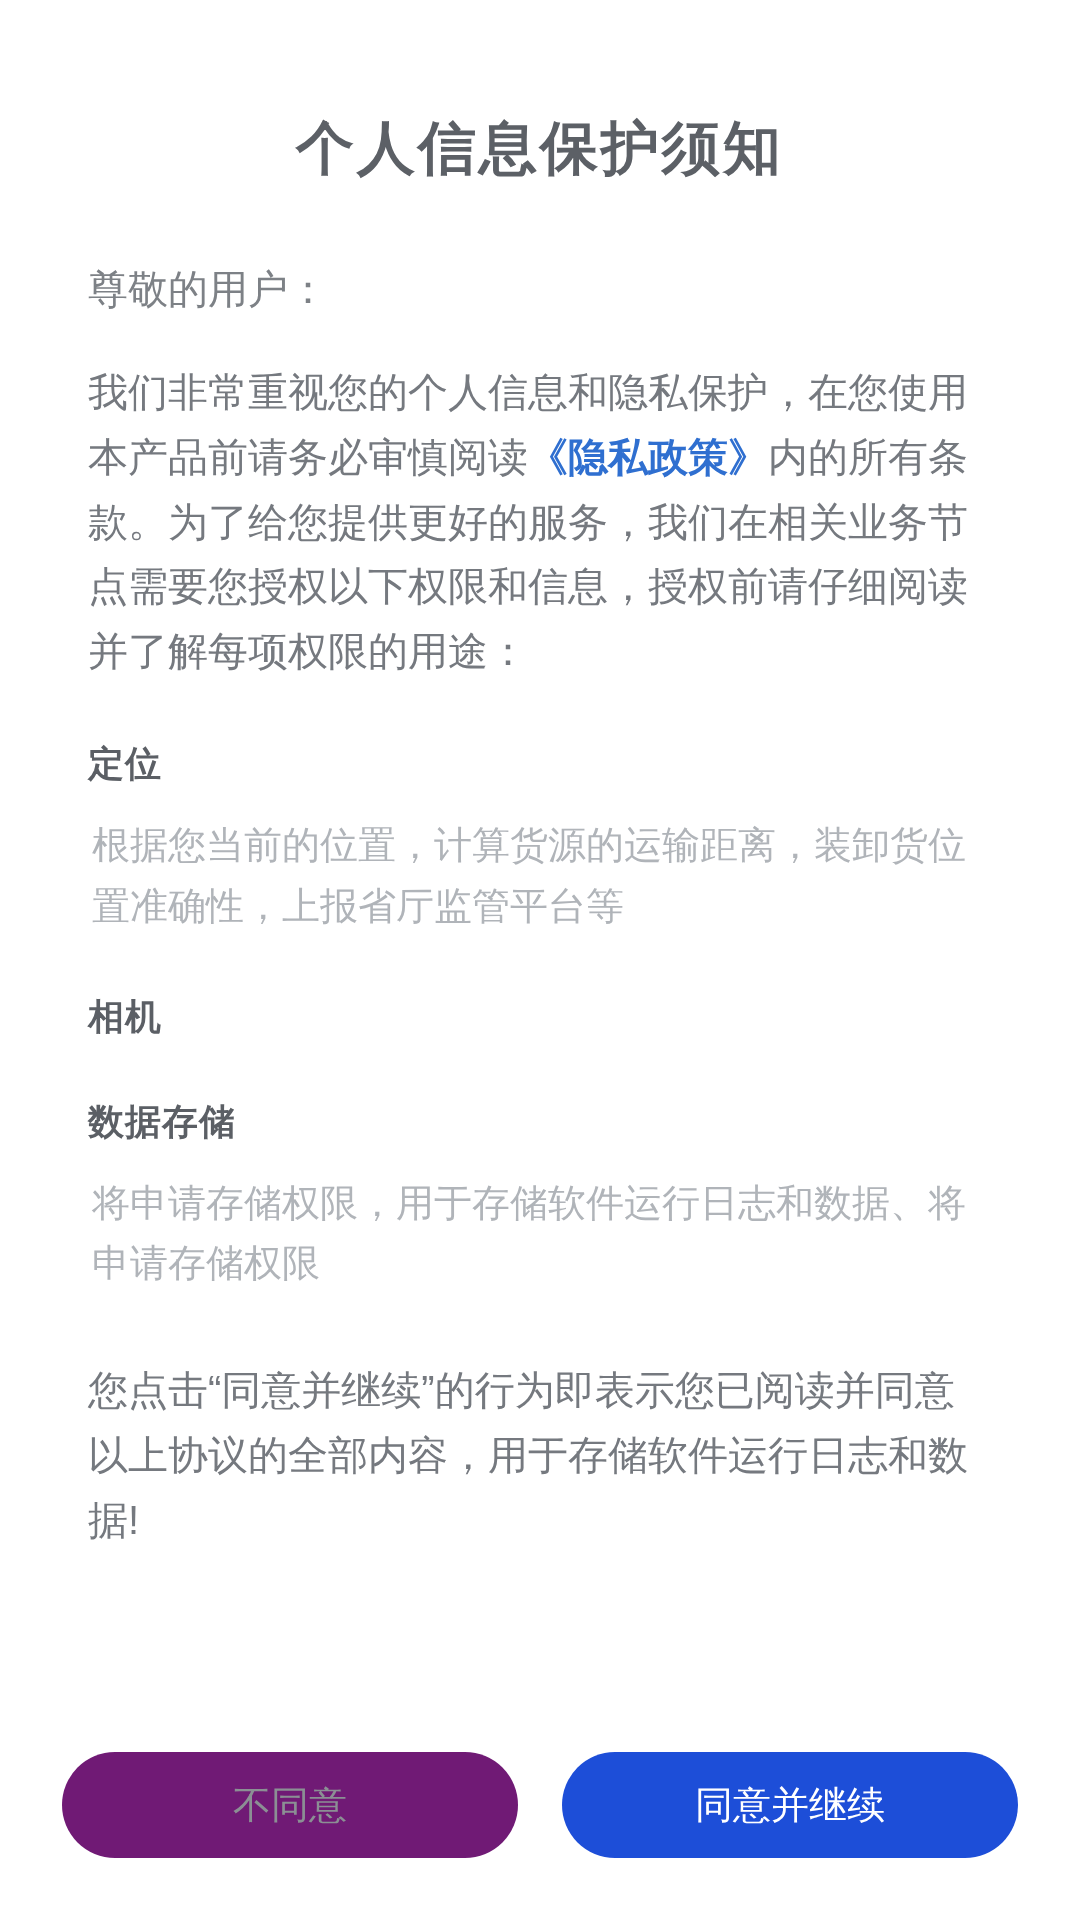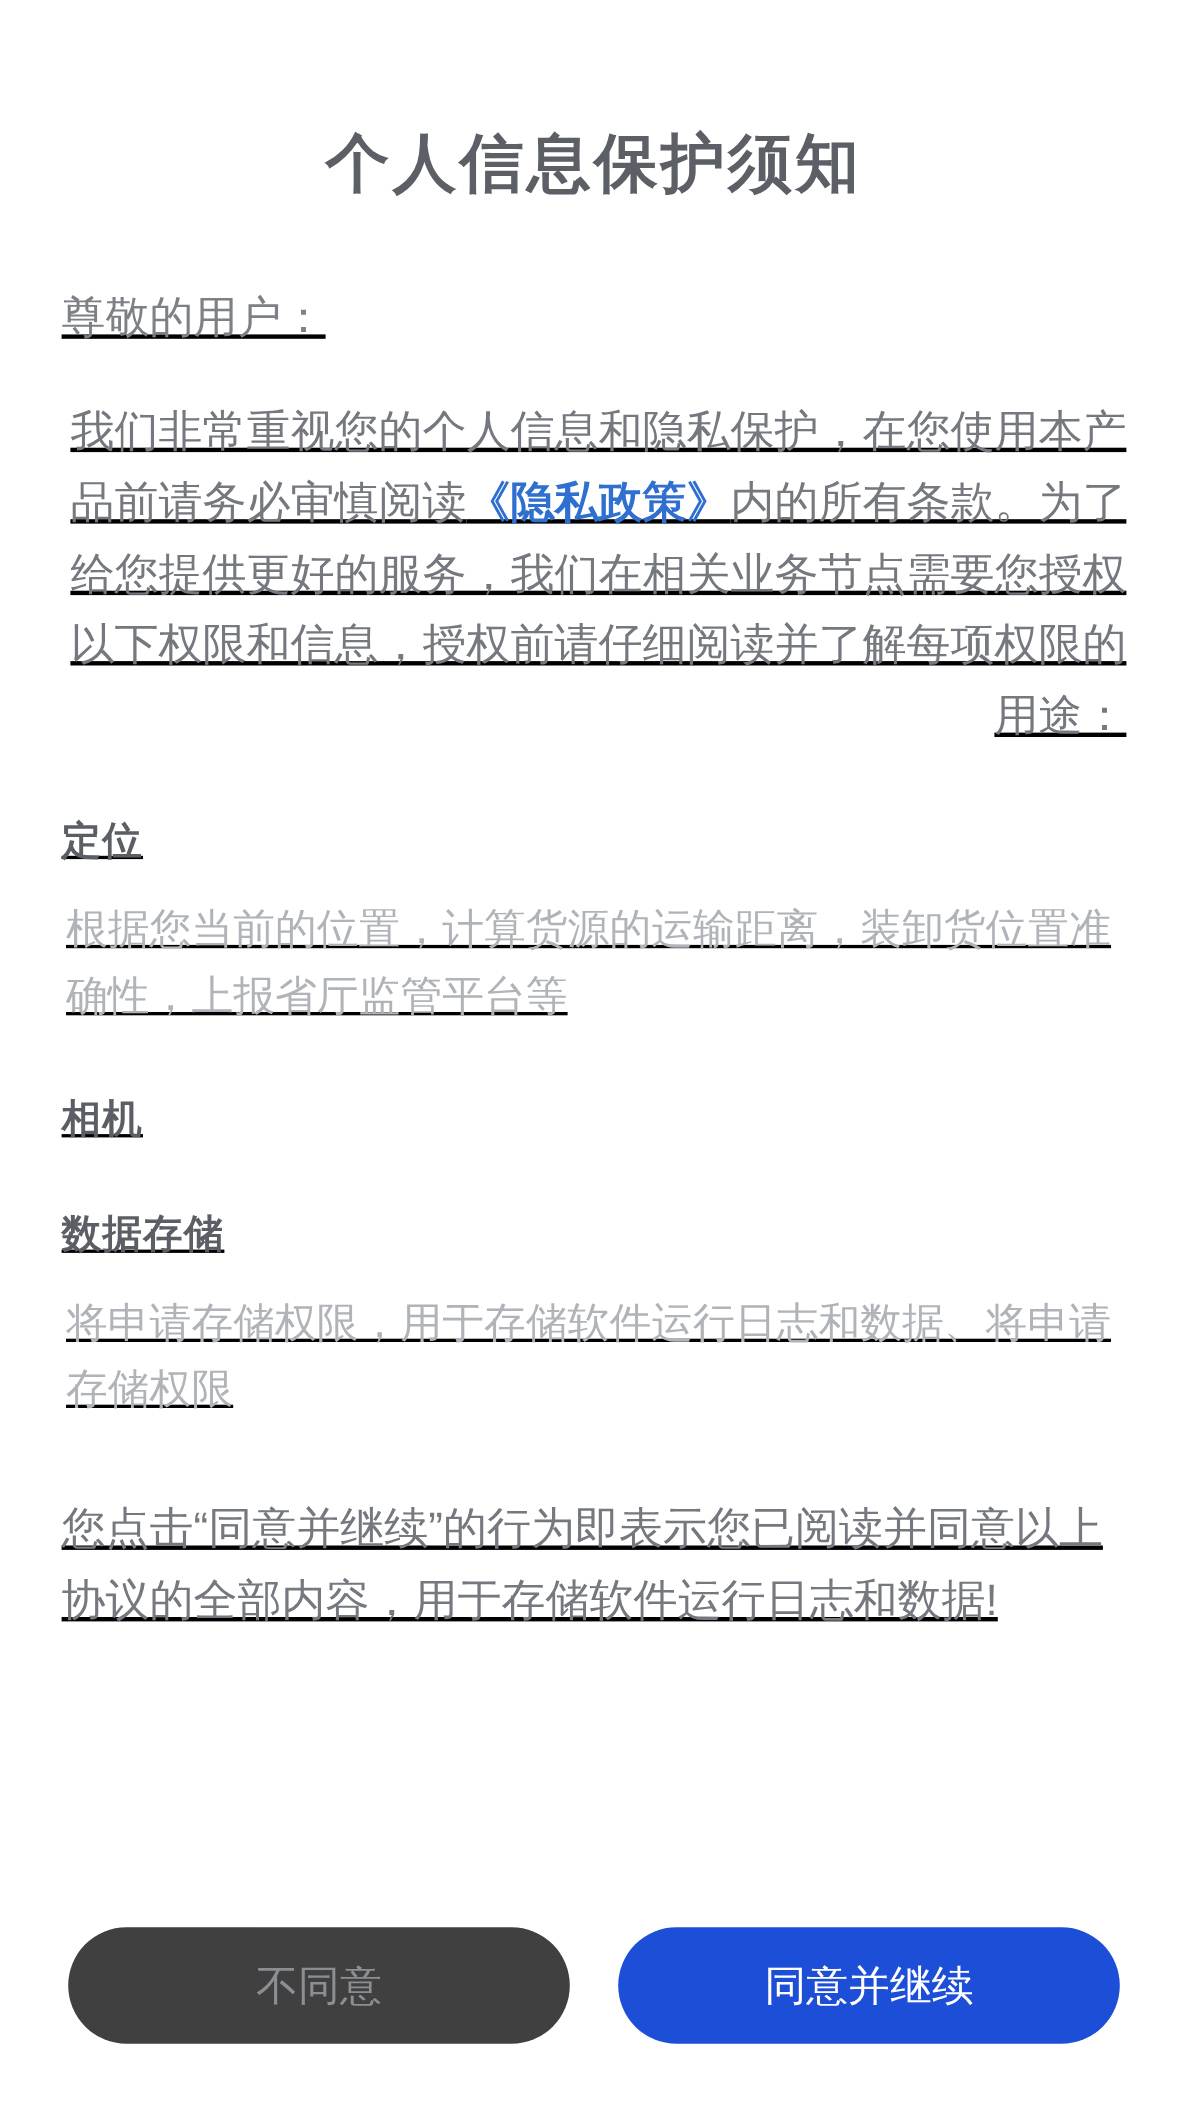--- a/index.html
+++ b/index.html
@@ -23,36 +23,35 @@
   .page-title {
     margin: 0;
     padding-top: 110px;
     text-align: center;
     font-size: 58px;
     font-weight: 700;
     color: #5c6066;
     letter-spacing: 3px;
   }
   .content {
-    padding: 0 56px;
+    padding: 0 88px;
     margin-top: 72px;
-    text-decoration: underline;
   }
   .greeting {
     font-size: 40px;
     color: #7d8186;
     line-height: 1.45;
     margin: 0 0 42px 0;
   }
   .intro {
     font-size: 40px;
     color: #75797f;
     line-height: 1.62;
     margin: 0;
-    text-align: right;
+    text-align: left;
   }
   .policy-link {
     color: #2f6fd0;
     font-weight: 700;
     text-decoration: none;
     cursor: pointer;
   }
   .section {
     margin-top: 56px;
   }
@@ -92,21 +91,21 @@
     border: none;
     border-radius: 53px;
     font-size: 38px;
     font-family: "Liberation Sans", sans-serif;
     cursor: pointer;
     display: flex;
     align-items: center;
     justify-content: center;
   }
   .btn-secondary {
-    background: #404040;
+    background: #701a75;
     color: #8b8f94;
     text-align: center;
   }
   .btn-primary {
     background: #1d4ed8;
     color: #ffffff;
   }
 </style>
 </head>
 <body>

